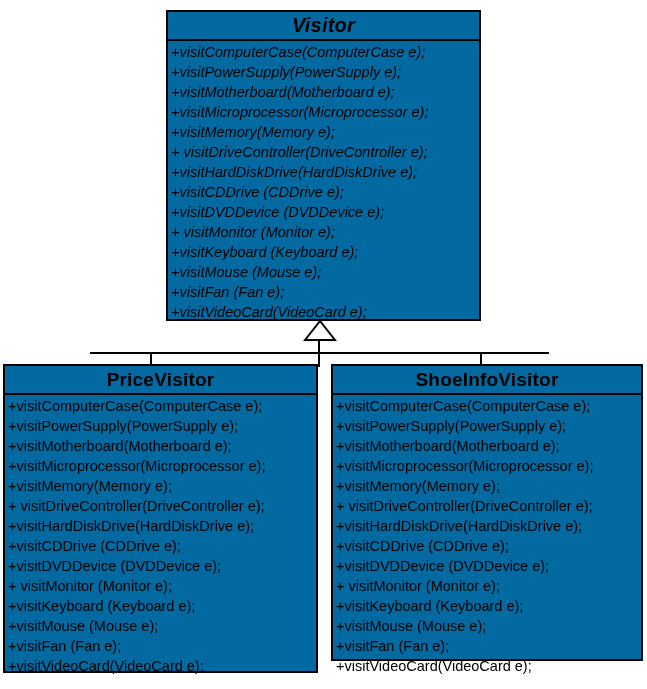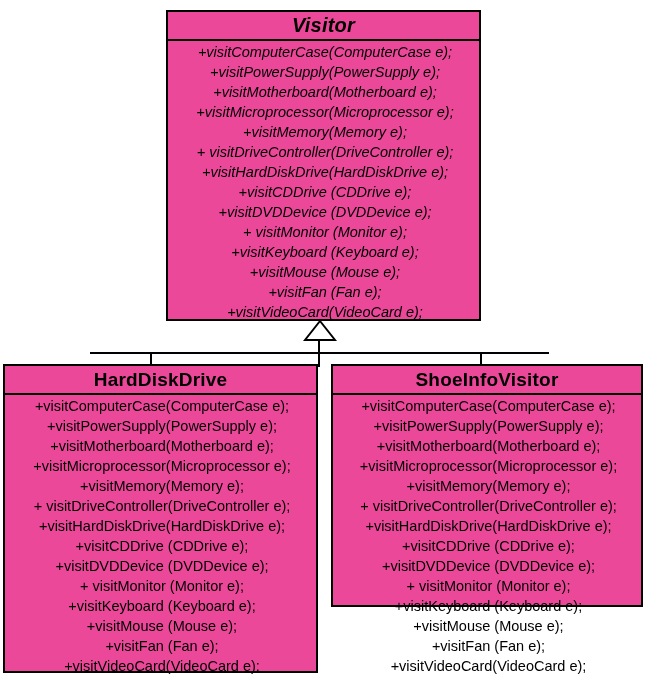--- a/index.html
+++ b/index.html
@@ -20,37 +20,36 @@
     left: 0;
     top: 0;
     width: 647px;
     height: 689px;
   }
 
   
   .uml-class {
     position: absolute;
     box-sizing: border-box;
-    background: #ec4899;
+    background: #0369a1;
     border: 2px solid #000000;
     z-index: 2;
   }
   .uml-class-name {
     box-sizing: border-box;
     width: 100%;
     text-align: center;
     color: #000000;
     border-bottom: 2px solid #000000;
     white-space: nowrap;
     overflow: hidden;
   }
   .uml-members {
     box-sizing: border-box;
     padding: 1px 0 0 1px;
-    text-align: center;
   }
   .uml-member {
     color: #000000;
     white-space: nowrap;
     overflow: hidden;
   }
 
   
   #class-visitor {
     left: 166px;
@@ -78,21 +77,21 @@
   #class-pricevisitor {
     left: 3px;
     top: 364px;
     width: 315px;
     height: 309px;
   }
   #class-shoeinfovisitor {
     left: 331px;
     top: 364px;
     width: 312px;
-    height: 243px;
+    height: 297px;
   }
   .concrete .uml-class-name {
     font-size: 19px;
     font-weight: bold;
     font-style: normal;
     line-height: 27px;
     height: 29px;
     letter-spacing: 0.2px;
   }
   .concrete .uml-member {
@@ -185,21 +184,21 @@
 
   <svg id="gen-triangle-svg" width="34" height="24">
     <polygon points="17,2 32,21 2,21" fill="#ffffff" stroke="#000000" stroke-width="2"></polygon>
   </svg>
   <div class="conn-line" id="gen-stem"></div>
   <div class="conn-line" id="gen-bus"></div>
   <div class="conn-line" id="gen-drop-left"></div>
   <div class="conn-line" id="gen-drop-right"></div>
 
   <div class="uml-class concrete" id="class-pricevisitor">
-    <div class="uml-class-name">HardDiskDrive</div>
+    <div class="uml-class-name">PriceVisitor</div>
     <div class="uml-members">
       <div class="uml-member">+visitComputerCase(ComputerCase e);</div>
       <div class="uml-member">+visitPowerSupply(PowerSupply e);</div>
       <div class="uml-member">+visitMotherboard(Motherboard e);</div>
       <div class="uml-member">+visitMicroprocessor(Microprocessor e);</div>
       <div class="uml-member">+visitMemory(Memory e);</div>
       <div class="uml-member">+ visitDriveController(DriveController e);</div>
       <div class="uml-member">+visitHardDiskDrive(HardDiskDrive e);</div>
       <div class="uml-member">+visitCDDrive (CDDrive    e);</div>
       <div class="uml-member">+visitDVDDevice (DVDDevice    e);</div>

